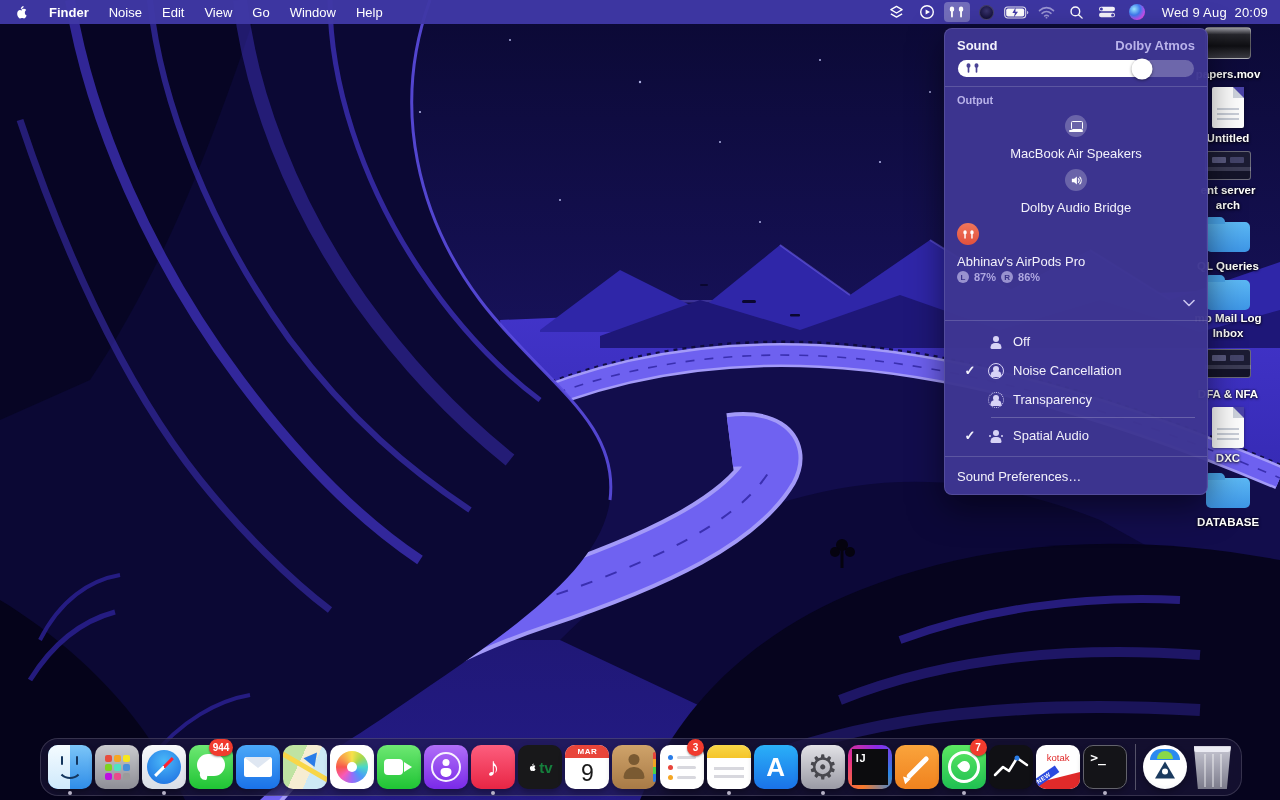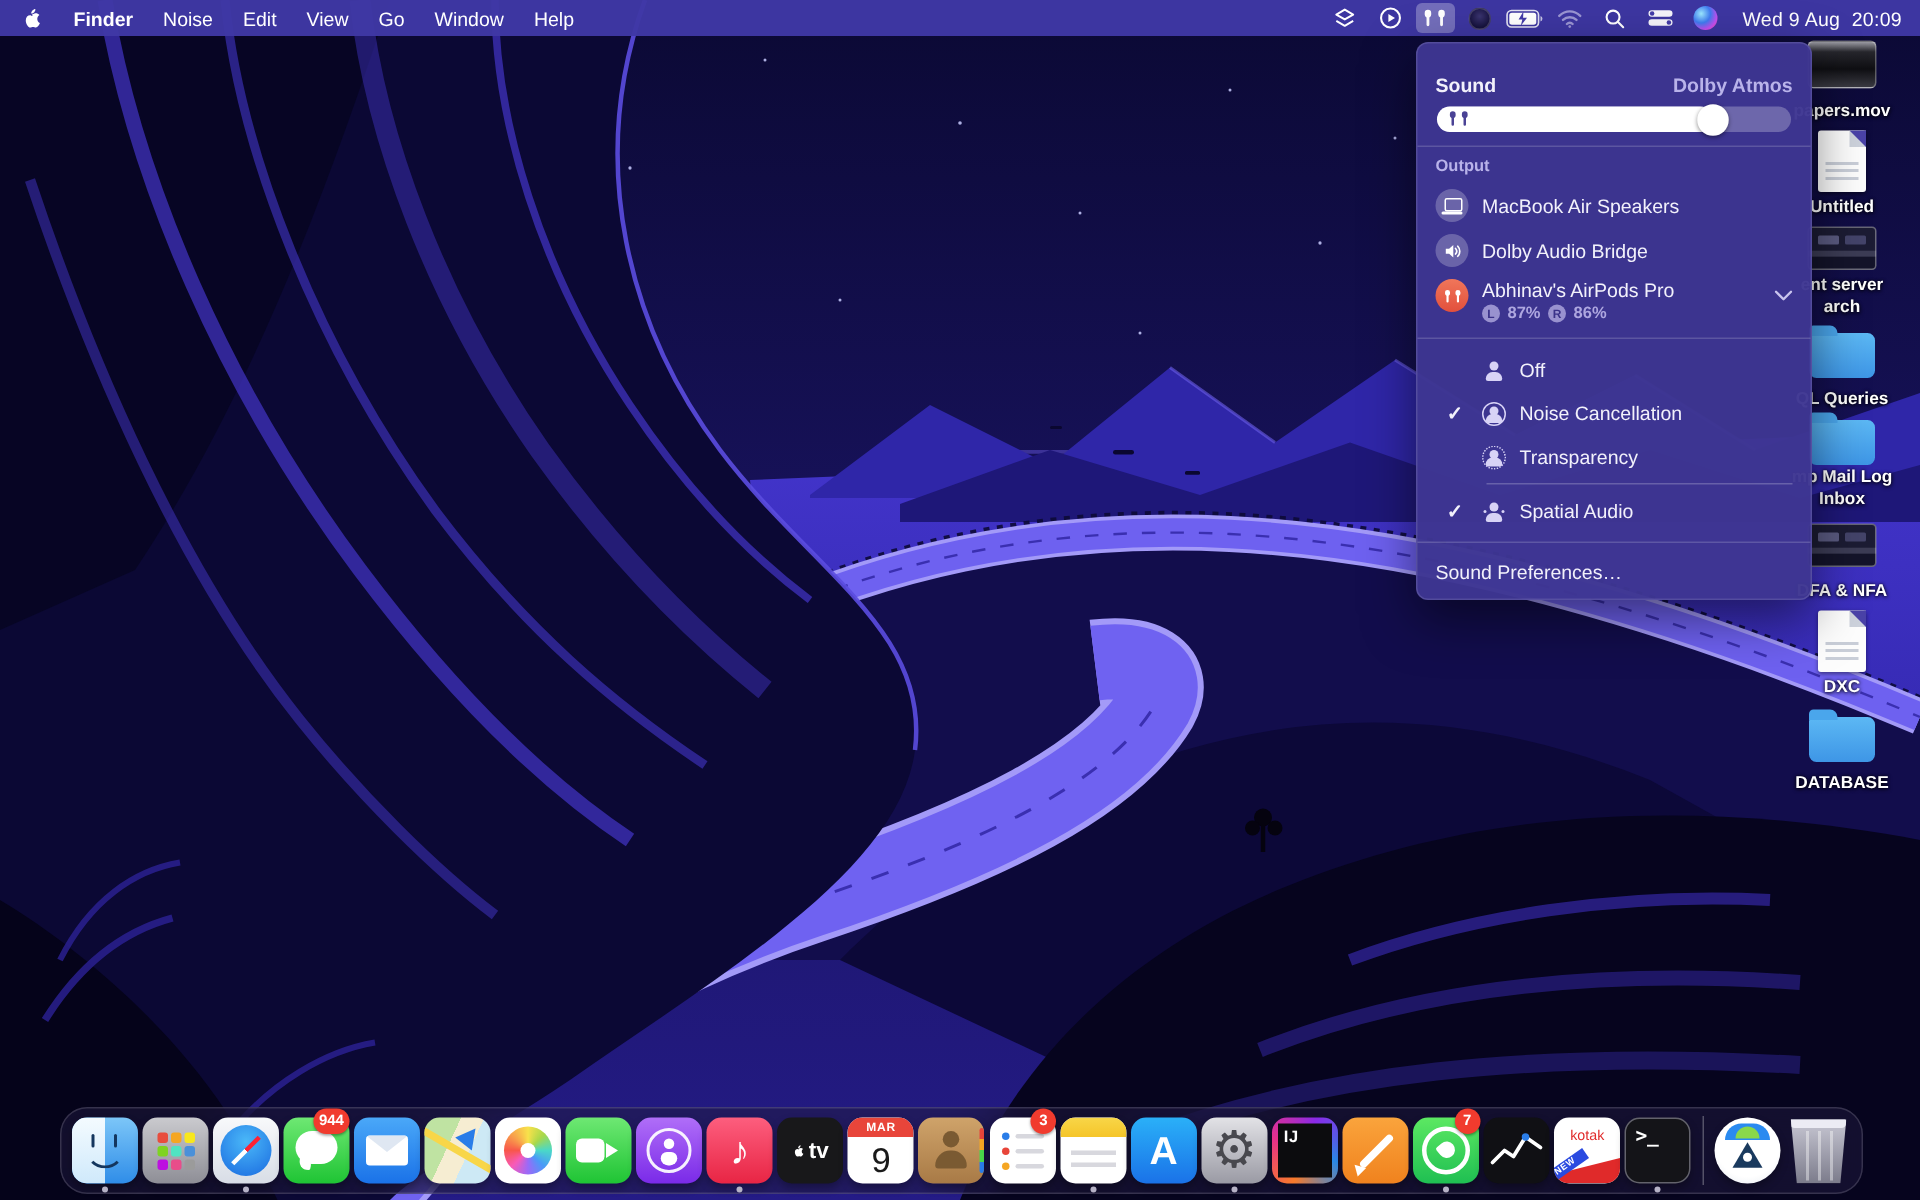--- a/index.html
+++ b/index.html
@@ -21,33 +21,33 @@
   .mb-ic.active { background:rgba(255,255,255,.28); }
   .mb-clock { margin-left:8px; font-size:13px; font-weight:500; letter-spacing:.2px; white-space:pre; }
   .siri-orb { width:16px; height:16px; border-radius:50%;
     background:radial-gradient(circle at 32% 32%, #9be8ff, #3f7bf0 40%, #c44df0 70%, #f0597e 100%); }
   .dark-orb { width:15px; height:15px; border-radius:50%; border:1px solid rgba(255,255,255,.18);
     background:radial-gradient(circle at 50% 38%, #3a3470, #15113c 72%); }
 
   
   .sound-panel { position:absolute; top:28px; left:944px; width:264px; z-index:50;
     background:rgba(62,54,146,.97); border:1px solid rgba(255,255,255,.12); border-radius:8px;
-    box-shadow:0 12px 34px rgba(0,0,0,.5); color:#f2f1fb; font-size:13px; padding:20px 12px 10px; }
+    box-shadow:0 12px 34px rgba(0,0,0,.5); color:#f2f1fb; font-size:13px; padding:9px 12px 10px; }
   .sp-titlerow { display:flex; justify-content:space-between; align-items:center; margin-bottom:7px; }
   .sp-title { font-weight:700; }
   .sp-mode { color:#b9b3ea; font-weight:600; }
   .sp-slider { position:relative; height:17px; border-radius:9px; background:rgba(255,255,255,.25); margin:2px 1px 9px; }
   .sp-fill { position:absolute; left:0; top:0; bottom:0; width:78%; background:#fff; border-radius:9px; }
   .sp-knob { position:absolute; top:50%; transform:translate(-50%,-50%); left:78%; width:21px; height:21px;
     border-radius:50%; background:#fff; box-shadow:0 1px 3px rgba(0,0,0,.45); }
   .sp-slider .bud { position:absolute; left:7px; top:2px; }
   .sep { height:1px; background:rgba(255,255,255,.17); margin:6px -12px; }
   .sep.inset { margin:3px 0 3px 34px; background:rgba(255,255,255,.22); }
   .sp-section { font-size:11px; font-weight:700; color:#b9b3ea; margin:7px 0 5px; }
-  .sp-row { display:flex; align-items:center; gap:9px; padding:4px 0; }
+  .sp-row { display:flex; align-items:center; gap:9px; padding:4px 0;flex-direction:column; }
   .circ { width:22px; height:22px; border-radius:50%; background:rgba(255,255,255,.24);
     display:flex; align-items:center; justify-content:center; flex:0 0 22px; }
   .circ.hot { background:linear-gradient(180deg,#f0765a,#e2503c); }
   .sp-dev-label { font-weight:500; }
   .sp-air { align-items:flex-start; }
   .sp-air-text { display:flex; flex-direction:column; gap:2px; flex:1; }
   .sp-batt { display:flex; align-items:center; gap:5px; font-size:11px; color:#aea7e0; font-weight:600; }
   .lr { width:12px; height:12px; border-radius:50%; background:#9992cf; color:#3a3288;
     font-size:8px; font-weight:700; display:inline-flex; align-items:center; justify-content:center; }
   .chev { margin-left:auto; padding-top:3px; }
@@ -155,21 +155,21 @@
 
   .di-podcasts { background:linear-gradient(180deg,#b06ef8,#7a2ae8); }
   .pc-ring { position:absolute; inset:7px; border:2.5px solid rgba(255,255,255,.92); border-radius:50%; }
   .pc-h { position:absolute; left:50%; top:14px; transform:translateX(-50%); width:7px; height:7px; background:#fff; border-radius:50%; }
   .pc-b { position:absolute; left:50%; top:22.5px; transform:translateX(-50%); width:11px; height:9px;
     background:#fff; border-radius:5px 5px 6px 6px; }
 
   .di-music { background:linear-gradient(180deg,#fd5e7e,#e82544); display:flex; align-items:center; justify-content:center;
     color:#fff; font-size:26px; }
   .di-tv { background:#18181a; display:flex; align-items:center; justify-content:center; gap:2px;
-    color:#ffffff; font-weight:700; font-size:15px; }
+    color:#15803d; font-weight:700; font-size:15px; }
   .di-calendar { background:#fff; }
   .cal-m { position:absolute; top:0; left:0; right:0; height:13px; background:#e8453a; color:#fff;
     font-size:8px; font-weight:700; text-align:center; line-height:13px; letter-spacing:.5px; }
   .cal-d { position:absolute; top:13px; left:0; right:0; bottom:0; display:flex; align-items:center;
     justify-content:center; font-size:23px; font-weight:300; color:#1a1a1a; }
 
   .di-contacts { background:linear-gradient(180deg,#cfa36a,#a87a46); }
   .ct-h { position:absolute; left:50%; top:9px; transform:translateX(-50%); width:11px; height:11px;
     border-radius:50%; background:#7a5a32; }
   .ct-b { position:absolute; left:50%; top:22px; transform:translateX(-50%); width:21px; height:12px;

